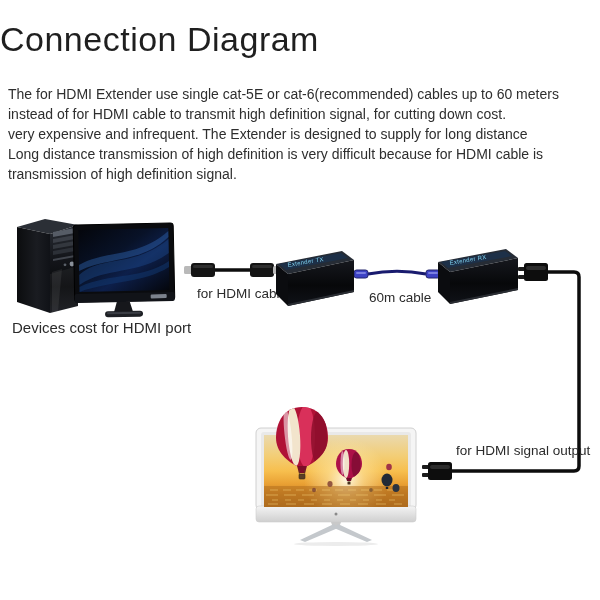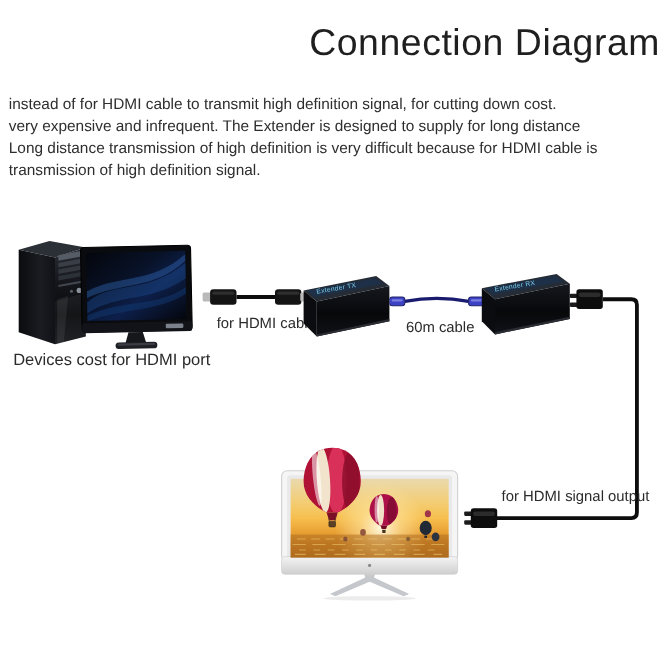--- a/index.html
+++ b/index.html
@@ -2,21 +2,21 @@
 <html><head>
 <meta charset="utf-8">
 <style>
   html,body{margin:0;padding:0;background:#fff;}
   #page{
     position:relative;width:600px;height:600px;background:#ffffff;
     font-family:"Liberation Sans",sans-serif;color:#2e2e2e;overflow:hidden;
   }
   .abs{position:absolute;}
   #title{
-    top:20px;left:0;width:600px;text-align:right;
+    top:20px;left:0;width:600px;text-align:left;
     font-size:34px;font-weight:400;letter-spacing:0.5px;color:#1f1f1f;
   }
   #description{top:84px;left:8px;width:590px;}
   .desc-line{font-size:14px;line-height:20px;white-space:nowrap;color:#2e2e2e;}
   .diagram-label{font-size:13.5px;color:#2b2b2b;white-space:nowrap;}
   #devices-label{top:319px;left:12px;font-size:15px;}
   #hdmi-cable-label{top:238px;left:197px;margin-top:48px;}
   #cat-cable-label{top:242px;left:369px;margin-top:48px;}
   #output-label{top:443px;left:456px;}
   #display-label{top:546px;left:277px;font-size:13px;line-height:16px;color:#2b2b2b;}
@@ -24,20 +24,21 @@
   .boxtext{font-family:"Liberation Sans",sans-serif;font-size:6px;fill:#7fd0ee;letter-spacing:.3px;}
 </style>
 </head>
 <body>
 
 <div id="page">
 
   <div id="title" class="abs">Connection Diagram</div>
 
   <div id="description" class="abs">
+    <div class="desc-line">The for HDMI Extender use single cat-5E or cat-6(recommended) cables up to 60 meters</div>
     <div class="desc-line">instead of for HDMI cable to transmit high definition signal, for cutting down cost.</div>
     <div class="desc-line">very expensive and infrequent. The Extender is designed to supply for long distance</div>
     <div class="desc-line">Long distance transmission of high definition is very difficult because for HDMI cable is</div>
     <div class="desc-line">transmission of high definition signal.</div>
   </div>
 
   <svg class="abs" style="left:12px;top:214px;" width="182" height="112" viewBox="0 0 182 112">
     <defs>
       <linearGradient id="towerFront" x1="0" y1="0" x2="0" y2="1">
         <stop offset="0" stop-color="#2a2e36"></stop>

